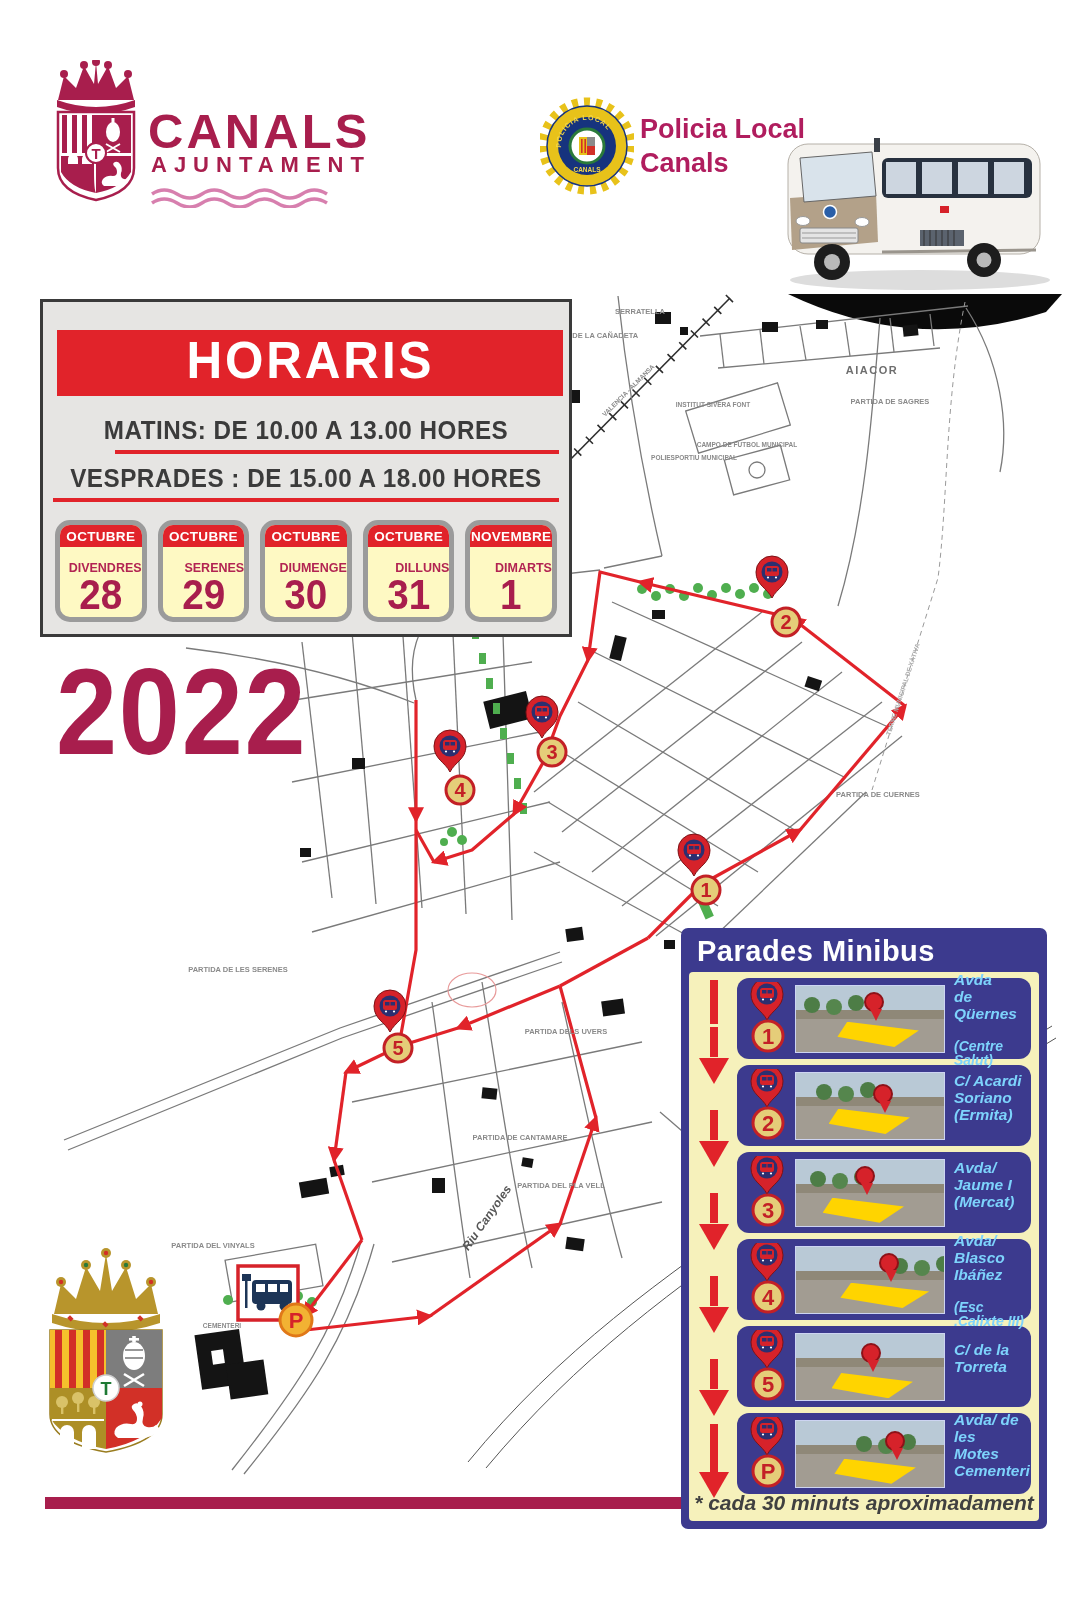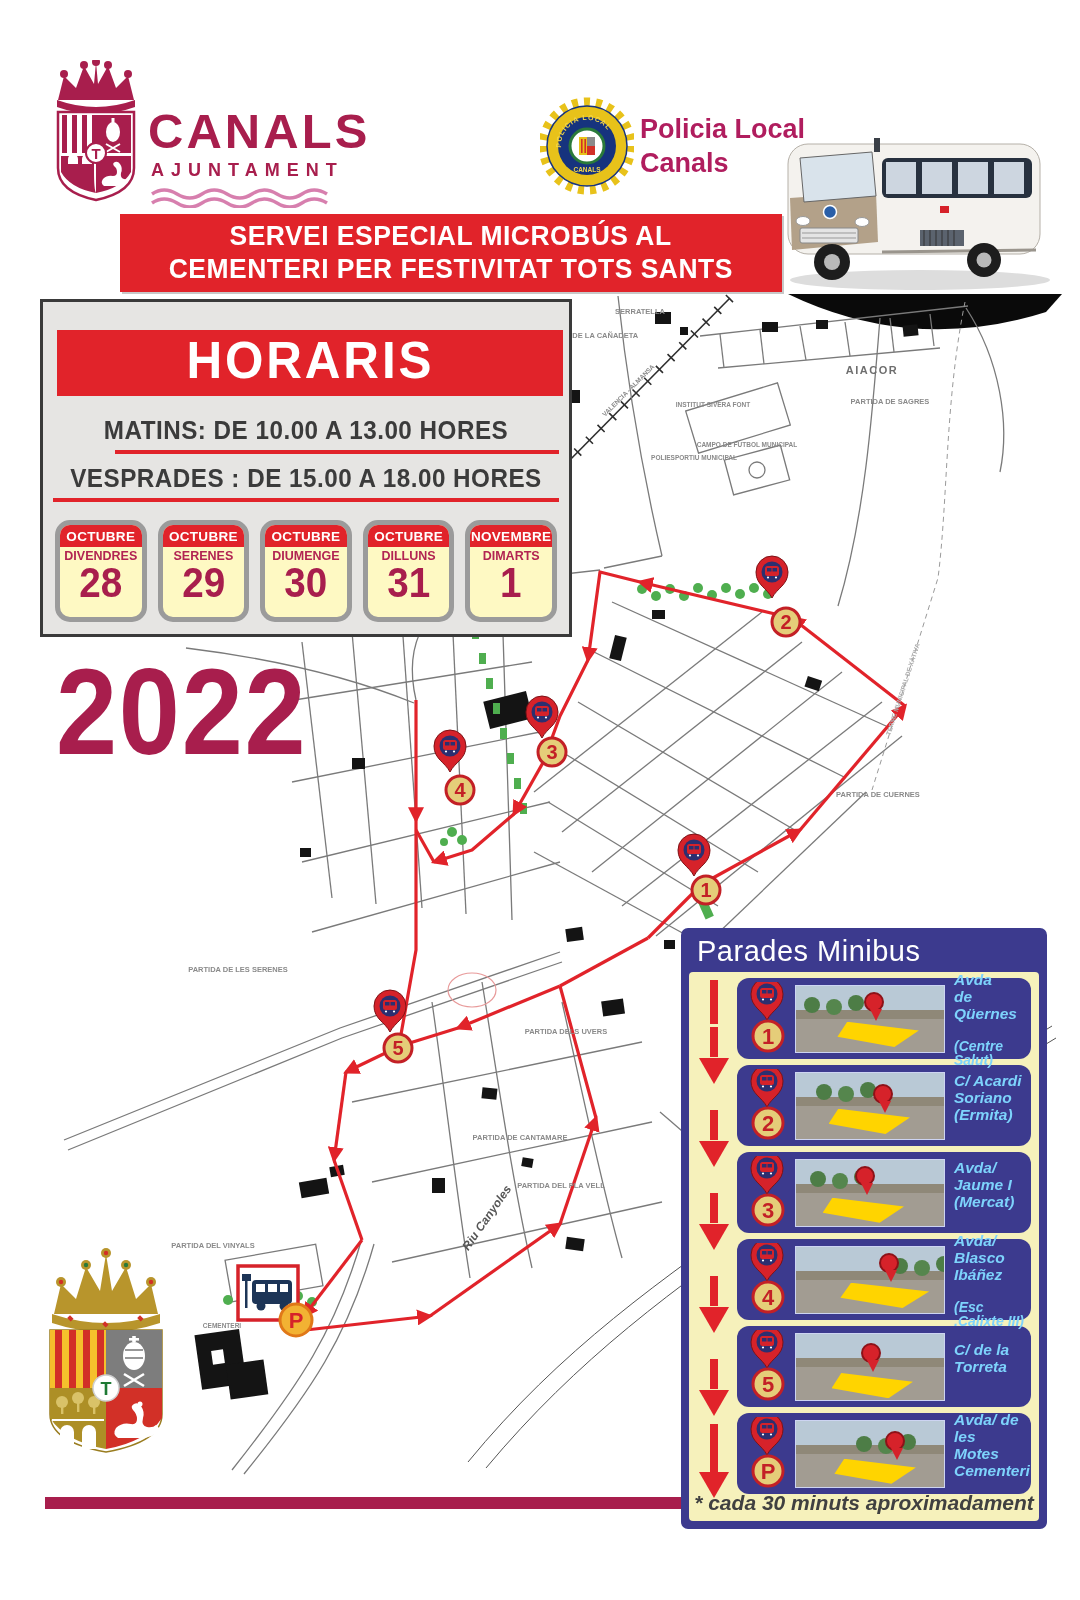--- a/index.html
+++ b/index.html
@@ -2,21 +2,21 @@
 <html><head>
 <meta charset="utf-8">
 <style>
   html,body{margin:0;padding:0;background:#fff;}
   .page{position:relative;width:1080px;height:1600px;background:#fff;overflow:hidden;
         font-family:"Liberation Sans",sans-serif;}
 
   
   .logo-title{position:absolute;left:148px;top:104px;font-size:48px;font-weight:800;
               color:#a81e4d;letter-spacing:3px;transform:scaleX(1.02);transform-origin:left;}
-  .logo-sub{position:absolute;left:151px;top:160px;font-size:18px;font-weight:700;
+  .logo-sub{position:absolute;left:151px;top:152px;font-size:22px;font-weight:700;
             color:#a81e4d;letter-spacing:7px;}
   .police-name{position:absolute;left:640px;top:112px;font-size:27px;font-weight:800;
                color:#b01d5e;line-height:34px;}
 
   
   .banner{position:absolute;left:120px;top:214px;width:662px;height:78px;background:#e1232a;
           display:flex;flex-direction:column;justify-content:center;align-items:center;
           box-shadow:2px 2px 0 #c8c8c8;}
   .banner div{color:#fff;font-size:27px;font-weight:800;letter-spacing:0.5px;line-height:33px;
               transform:scaleX(0.98);}
@@ -30,31 +30,31 @@
   .sched{position:absolute;width:100%;text-align:center;font-weight:800;color:#3b3b3b;
          font-size:25px;letter-spacing:0.5px;transform:scaleX(0.97);}
   .m-line{top:114px;} .v-line{top:162px;}
   .redline{position:absolute;height:4px;background:#e1232a;}
   .rl1{left:72px;right:10px;top:148px;} .rl2{left:10px;right:10px;top:196px;}
   .days{position:absolute;left:12px;right:12px;top:218px;display:flex;gap:11px;}
   .day-card{flex:1;border:5px solid #9b9b9b;border-radius:15px;background:#fef9c3;overflow:hidden;
             height:92px;}
   .day-month{background:#e1232a;color:#fff;font-size:13.5px;font-weight:800;text-align:center;
              padding:4px 0 3px;letter-spacing:0.3px;}
-  .day-week{color:#b22452;font-size:12.5px;font-weight:800;text-align:center;margin-top:2px;}
+  .day-week{color:#b22452;font-size:12.5px;font-weight:800;text-align:right;margin-top:14px;}
   .day-num{color:#a81e4d;font-size:42px;font-weight:800;text-align:center;line-height:40px;
            transform:scaleX(0.92);}
 
   .year{position:absolute;left:56px;top:642px;font-size:122px;font-weight:800;color:#a81e4d;
         transform:scaleX(0.9);transform-origin:left;letter-spacing:2px;z-index:3;}
 
   
   .panel{position:absolute;left:681px;top:928px;width:366px;height:601px;background:#3c3a8e;
          border-radius:7px;z-index:5;}
-  .panel-title{color:#fff;font-size:29px;font-weight:400;padding:7px 0 0 16px;letter-spacing:0.5px;}
+  .panel-title{color:#fff;font-size:29px;font-weight:700;padding:7px 0 0 16px;letter-spacing:0.5px;}
   .panel-cream{position:absolute;left:8px;top:44px;right:8px;bottom:8px;background:#f6f1bb;
                border-radius:4px;}
   .rows{position:absolute;left:48px;top:6px;right:8px;}
   .stop-row{height:77px;margin-bottom:6px;background:#3c3a8e;border-radius:12px;display:flex;
             align-items:center;padding:2px 4px;box-sizing:content-box;}
   .row-marker{width:54px;flex:0 0 54px;}
   .photo{width:148px;height:66px;flex:0 0 148px;border:1px solid #cdd4f2;position:relative;
          background:linear-gradient(#b9c9d6 0 36%,#8f8878 36% 50%,#a29c92 50% 100%);overflow:hidden;}
   .photo .wedge{position:absolute;left:28%;top:55%;width:55%;height:38%;background:#ffd400;
                 clip-path:polygon(12% 0,100% 35%,70% 100%,0 60%);}
@@ -415,24 +415,20 @@
       <line x1="184" y1="128" x2="184" y2="144" stroke="#333"></line>
     <rect x="170" y="104" width="9" height="7" fill="#d6222a"></rect>
     <line x1="112" y1="150" x2="266" y2="148" stroke="#9a958d" stroke-width="3"></line>
     <circle cx="62" cy="160" r="18" fill="#1d1d1d"></circle>
       <circle cx="62" cy="160" r="8" fill="#b9b9b9"></circle>
     <circle cx="214" cy="158" r="17" fill="#1d1d1d"></circle>
       <circle cx="214" cy="158" r="7.5" fill="#b9b9b9"></circle>
     <rect x="104" y="36" width="6" height="14" fill="#3a3f47"></rect>
   </svg>
 
-  <div class="banner">
-    <div>SERVEI ESPECIAL MICROBÚS AL</div>
-    <div>CEMENTERI PER FESTIVITAT TOTS SANTS</div>
-  </div>
 
   <div class="horaris">
     <div class="horaris-bar">
       <span>HORARIS</span>
     </div>
     <div class="sched m-line">MATINS: DE 10.00 A 13.00 HORES</div>
     <div class="redline rl1"></div>
     <div class="sched v-line">VESPRADES : DE 15.00 A 18.00 HORES</div>
     <div class="redline rl2"></div>
     <div class="days">

